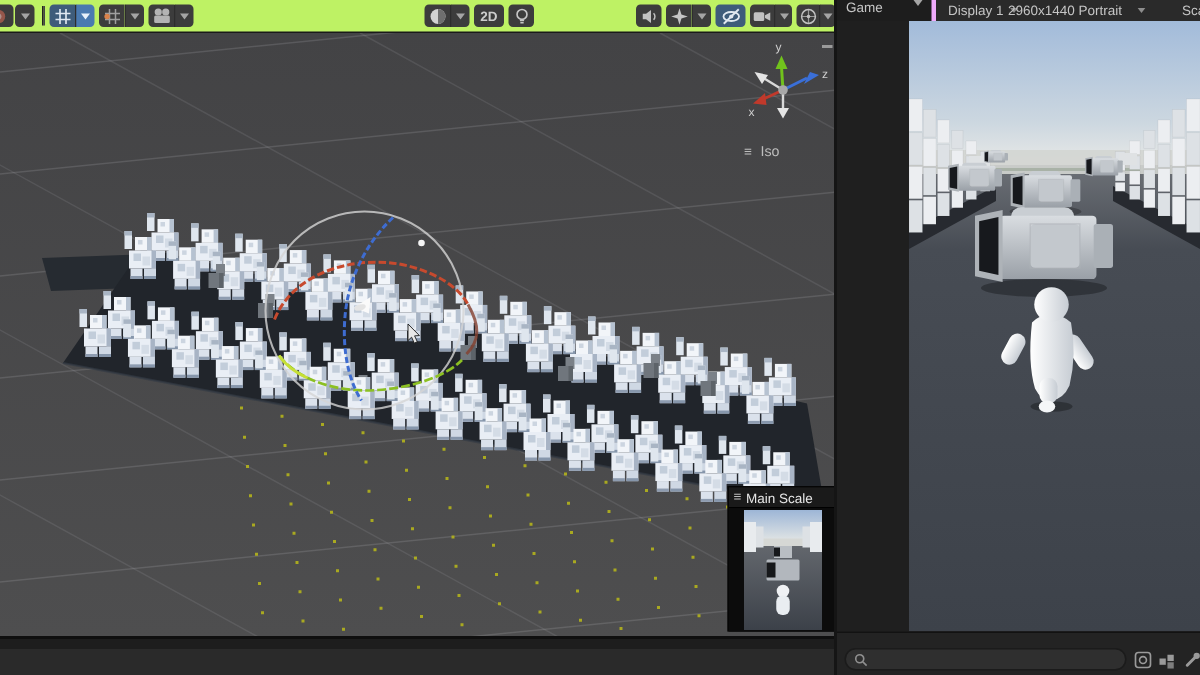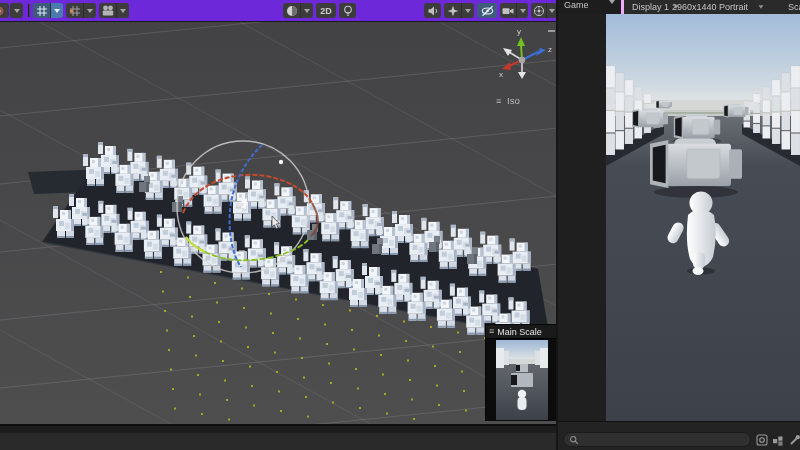--- a/index.html
+++ b/index.html
@@ -1,19 +1,19 @@
 <!DOCTYPE html>
 <html><head>
 <meta charset="utf-8">
 <style>
   html,body{margin:0;padding:0;}
   body{width:800px;height:450px;position:relative;overflow:hidden;background:#282828;
        font-family:"Liberation Sans",sans-serif;-webkit-font-smoothing:antialiased;}
   
-  .toolbar{position:absolute;left:0;top:0;width:558px;height:21px;background:#6d28d9;
+  .toolbar{position:absolute;left:0;top:0;width:558px;height:21px;background:#bef264;
            border-bottom:1px solid #1a1a1a;z-index:5;}
   .tbtn{position:absolute;top:3px;height:15px;background:#3c3c3c;border-radius:3px;
         display:flex;align-items:center;justify-content:center;box-sizing:border-box;}
   .pair-l{border-radius:3px 0 0 3px;}
   .pair-r{border-radius:0 3px 3px 0;border-left:1px solid #2d2d2d;}
   .tbtn.active{background:#3e5c7a;}
   .tbtn.active-caret{background:#4a7ab0;}
   .caret{width:0;height:0;border-left:3px solid transparent;border-right:3px solid transparent;
          border-top:4px solid #a5a5a5;display:inline-block;}
   .caret.light{border-top-color:#e8f1fa;}

